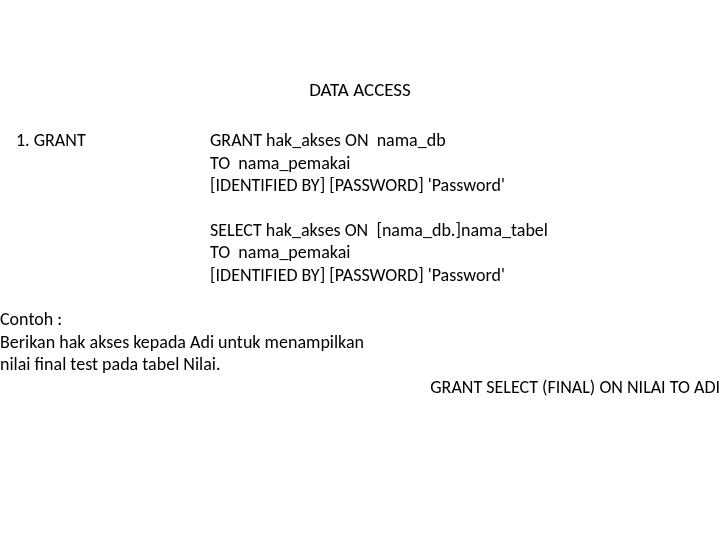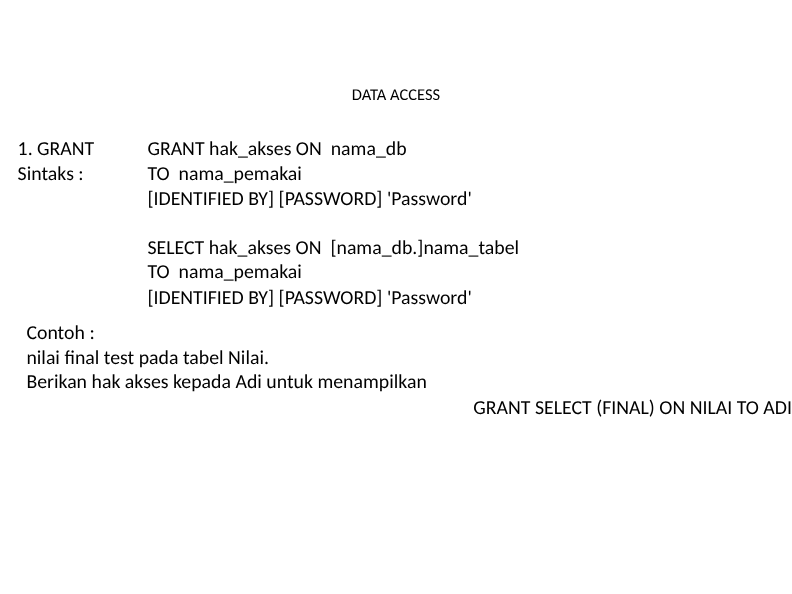--- a/index.html
+++ b/index.html
@@ -16,81 +16,82 @@
       color: #000000;
       padding: 0;
       overflow: hidden;
     }
     .container {
       padding: 0;
     }
     .title {
       text-align: center;
       margin-top: 78px;
-      font-size: 15px;
+      font-size: 19px;
       font-weight: normal;
     }
     .section {
       margin-top: 28px;
       padding-left: 16px;
     }
     .row {
       display: flex;
       align-items: flex-start;
+      gap: 32px;
     }
     .numcol {
       width: 118px;
       line-height: 1.25;
     }
     .syntaxcol {
       flex: 1;
       line-height: 1.25;
+      margin-left: 44px;
     }
     .syn-line {
       white-space: pre;
     }
     .block2 {
       margin-top: 22px;
     }
     .contoh-block {
-      margin-top: 10px;
-      padding-left: 24px;
+      margin-top: 22px;
+      padding-left: 0;
       line-height: 1.25;
     }
     .contoh-indent {
       padding-left: 76px;
       text-align: right;
     }
   </style>
 </head>
 <body>
 
 <div class="container">
   <div class="title">DATA ACCESS</div>
 
   <div class="section">
     <div class="row">
       <div class="numcol">
         <div>1.  GRANT</div>
-        <div>Sintaks :</div>
       </div>
       <div class="syntaxcol">
         <div>
           <div class="syn-line">GRANT hak_akses ON  nama_db</div>
           <div class="syn-line">TO  nama_pemakai</div>
           <div class="syn-line">[IDENTIFIED BY] [PASSWORD] 'Password'</div>
         </div>
         <div class="block2">
           <div class="syn-line">SELECT hak_akses ON  [nama_db.]nama_tabel</div>
           <div class="syn-line">TO  nama_pemakai</div>
           <div class="syn-line">[IDENTIFIED BY] [PASSWORD] 'Password'</div>
         </div>
       </div>
     </div>
   </div>
 
   <div class="contoh-block">
     <div>Contoh :</div>
+    <div>Berikan hak akses kepada Adi untuk menampilkan</div>
     <div>nilai final test pada tabel Nilai.</div>
-    <div>Berikan hak akses kepada Adi untuk menampilkan</div>
     <div class="contoh-indent">GRANT SELECT (FINAL) ON NILAI TO ADI</div>
   </div>
 </div>
 
 </body></html>

